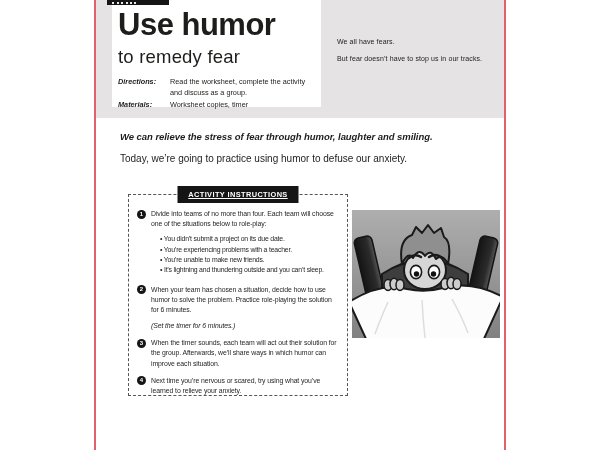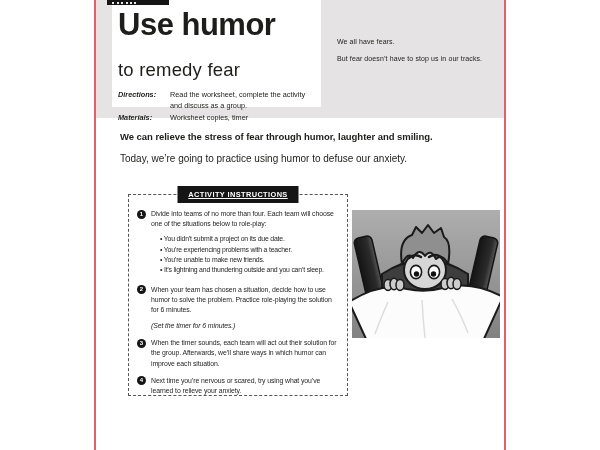--- a/index.html
+++ b/index.html
@@ -16,32 +16,32 @@
   .red-line.left  { left:94px; }
   .red-line.right { left:504px; }
   .gray-band { position:absolute; left:96px; top:0; width:408px; height:118px; background:#e5e3e3; }
 
   
   .header-card { position:absolute; left:112px; top:0; width:209px; height:107px; background:#ffffff; padding:6px 6px 0 6px; }
   .header-tab { position:absolute; left:107px; top:0; width:62px; height:5px; background:#151515; }
   .tab-dashes { position:absolute; left:5px; top:1.5px; width:24px; height:2px;
     background:repeating-linear-gradient(90deg,#e8e8e8 0 2px, transparent 2px 4.5px); }
   .title { font-size:31px; font-weight:bold; letter-spacing:-0.5px; line-height:1.02; margin-top:3px; color:#1d1d1b; }
-  .subtitle { font-size:18.5px; font-weight:400; margin-top:18px; letter-spacing:0.2px; color:#1d1d1b; }
+  .subtitle { font-size:18.5px; font-weight:400; margin-top:5px; letter-spacing:0.2px; color:#1d1d1b; }
   .meta { margin-top:9px; }
   .meta-row { display:flex; font-size:7.3px; line-height:1.5; margin-top:2px; }
   .meta-label { width:52px; flex:none; font-weight:bold; font-style:italic; }
   .meta-value { width:154px; }
 
   
   .aside { position:absolute; left:337px; top:38px; font-size:7px; letter-spacing:0.1px; white-space:nowrap; }
   .aside p + p { margin-top:10px; }
 
   
-  .intro-headline { position:absolute; left:120px; top:131px; font-size:9.5px; font-weight:bold; letter-spacing:-0.05px; white-space:nowrap; }
+  .intro-headline { position:absolute; left:120px; top:131px; font-size:9.5px; font-weight:bold; letter-spacing:-0.05px; white-space:nowrap;font-style:italic; }
   .intro-subline  { position:absolute; left:120px; top:153px; font-size:10px; white-space:nowrap; }
 
   
   .activity-box { position:absolute; left:128px; top:194px; width:220px; height:202px;
     border:1px dashed #555; background:#ffffff; }
   .activity-header { position:absolute; left:50%; top:-9px; transform:translateX(-50%);
     width:121px; height:17px; background:#151515; color:#ffffff;
     font-size:7.4px; font-weight:bold; letter-spacing:0.4px;
     display:flex; align-items:center; justify-content:center; white-space:nowrap;text-decoration:underline; }
   .steps { padding:14px 8px 0 8px; }

